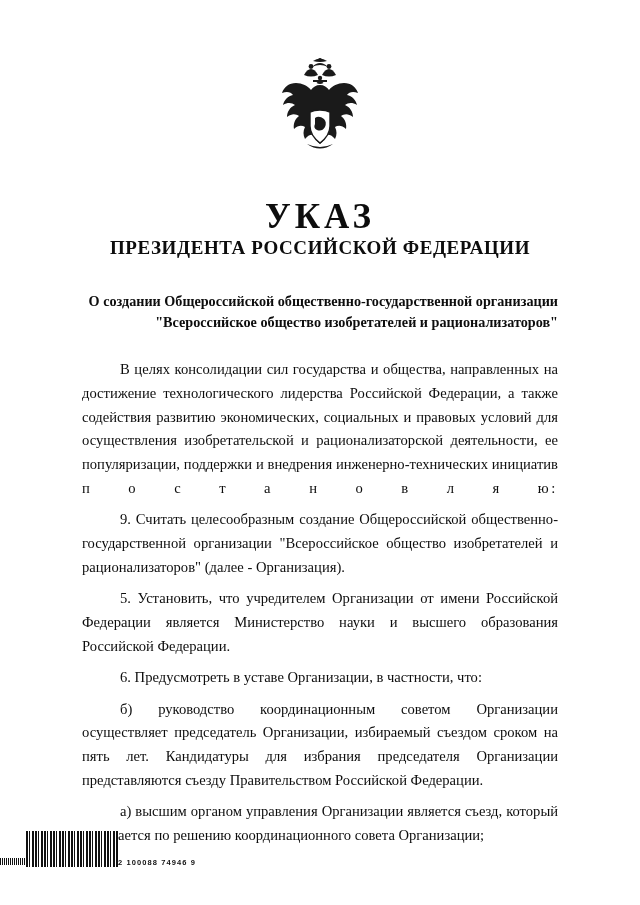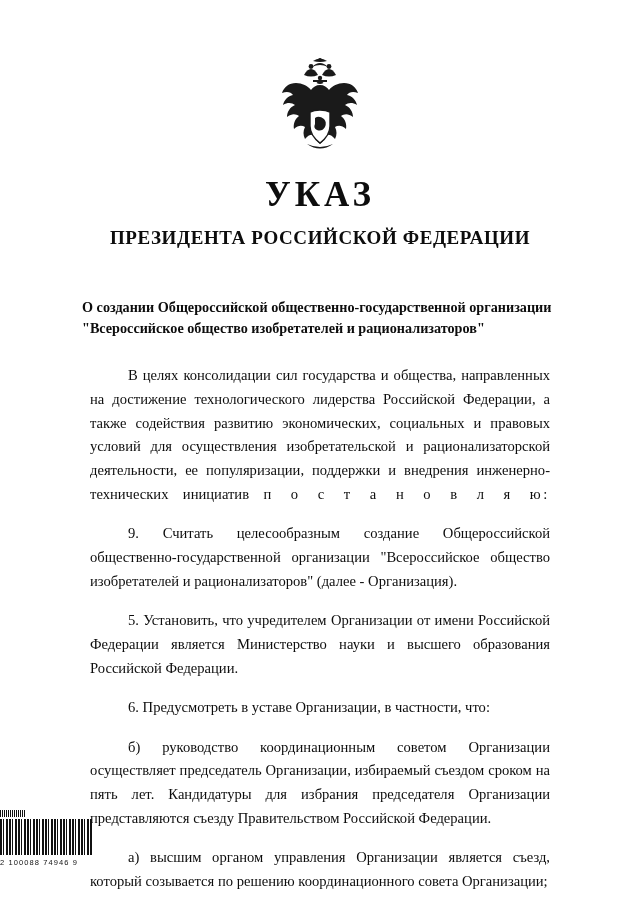--- a/index.html
+++ b/index.html
@@ -30,73 +30,72 @@
   }
   .emblem {
     width: 92px;
     height: 108px;
     position: relative;
   }
   .emblem svg { display: block; }
 
   
   .doc-title {
-    margin-top: 10px;
+    margin-top: 32px;
     text-align: center;
     font-size: 35px;
     letter-spacing: 4px;
     font-weight: 700;
     line-height: 1.1;
   }
   .doc-subtitle {
-    margin-top: 12px;
     text-align: center;
     font-size: 19px;
     letter-spacing: 0.6px;
     font-weight: 700;
     line-height: 1.2;
   }
   .doc-heading {
-    margin-top: 48px;
-    text-align: left;
+    margin-top: 32px;
+    text-align: right;
     font-size: 14.2px;
     font-weight: 700;
     line-height: 1.45;
     padding: 0 8px;
   }
 
   
   .body-text {
     margin-top: 26px;
     font-size: 14.6px;
     line-height: 1.62;
     text-align: justify;
   }
   .body-text p {
-    margin: 16px;
+    margin: 8px;
     text-indent: 38px;
     text-align: justify;
     text-align-last: left;
   }
   .body-text p.lastline-justify {
     text-align-last: justify;
   }
   .spaced {
     letter-spacing: 2.6px;
   }
 
   
   .barcode-block {
     position: absolute;
     left: 0;
     right: 0;
     bottom: 38px;
     display: flex;
-    flex-direction: column;
-    align-items: flex-start;
+    align-items: flex-end;
+    font-weight: bold;
   }
   .barcode-top {
     width: 26px;
     height: 7px;
     margin-bottom: 2px;
     background: repeating-linear-gradient(
       to right,
       #111 0px, #111 1px,
       #fff 1px, #fff 2px
     );

